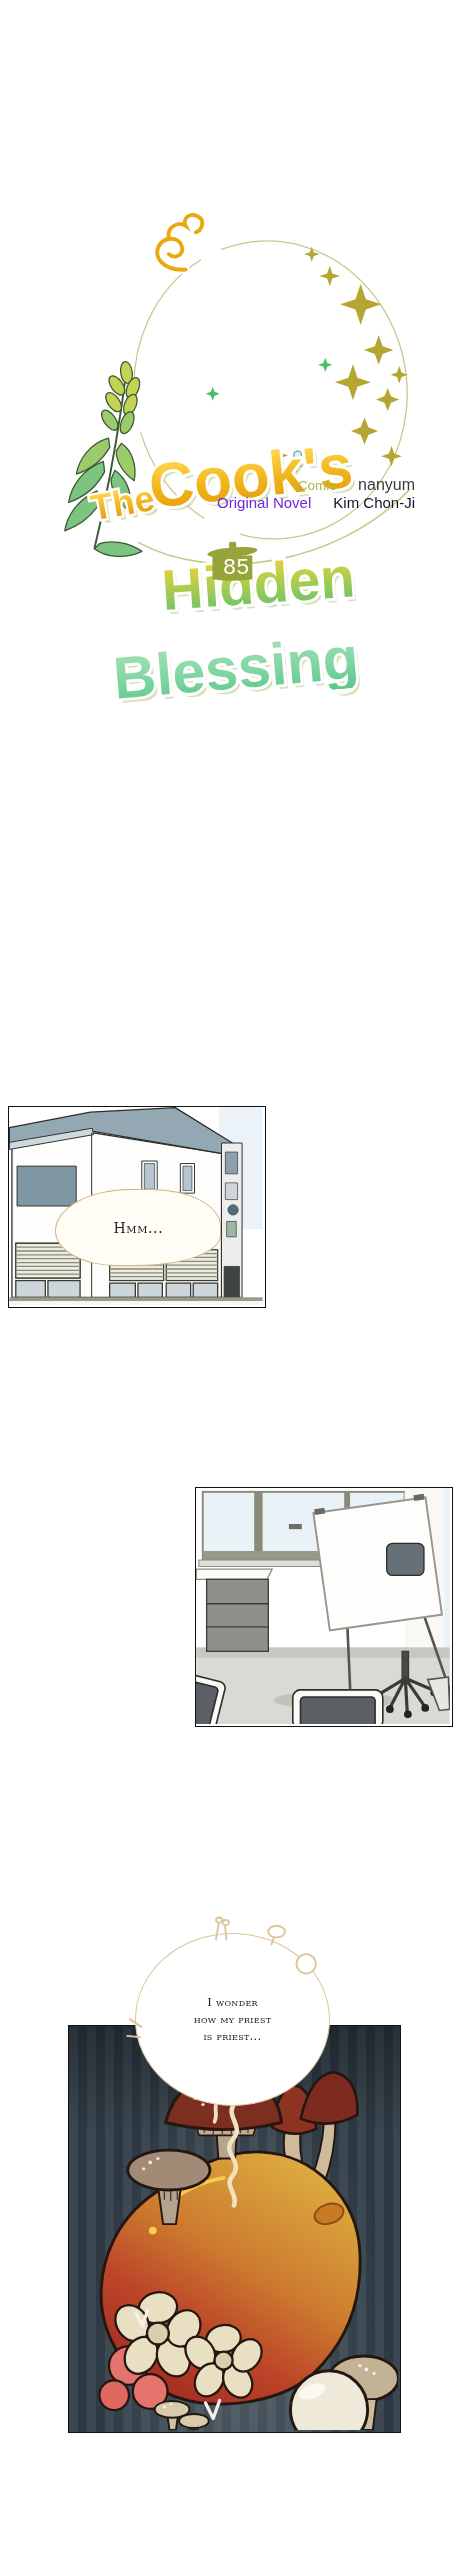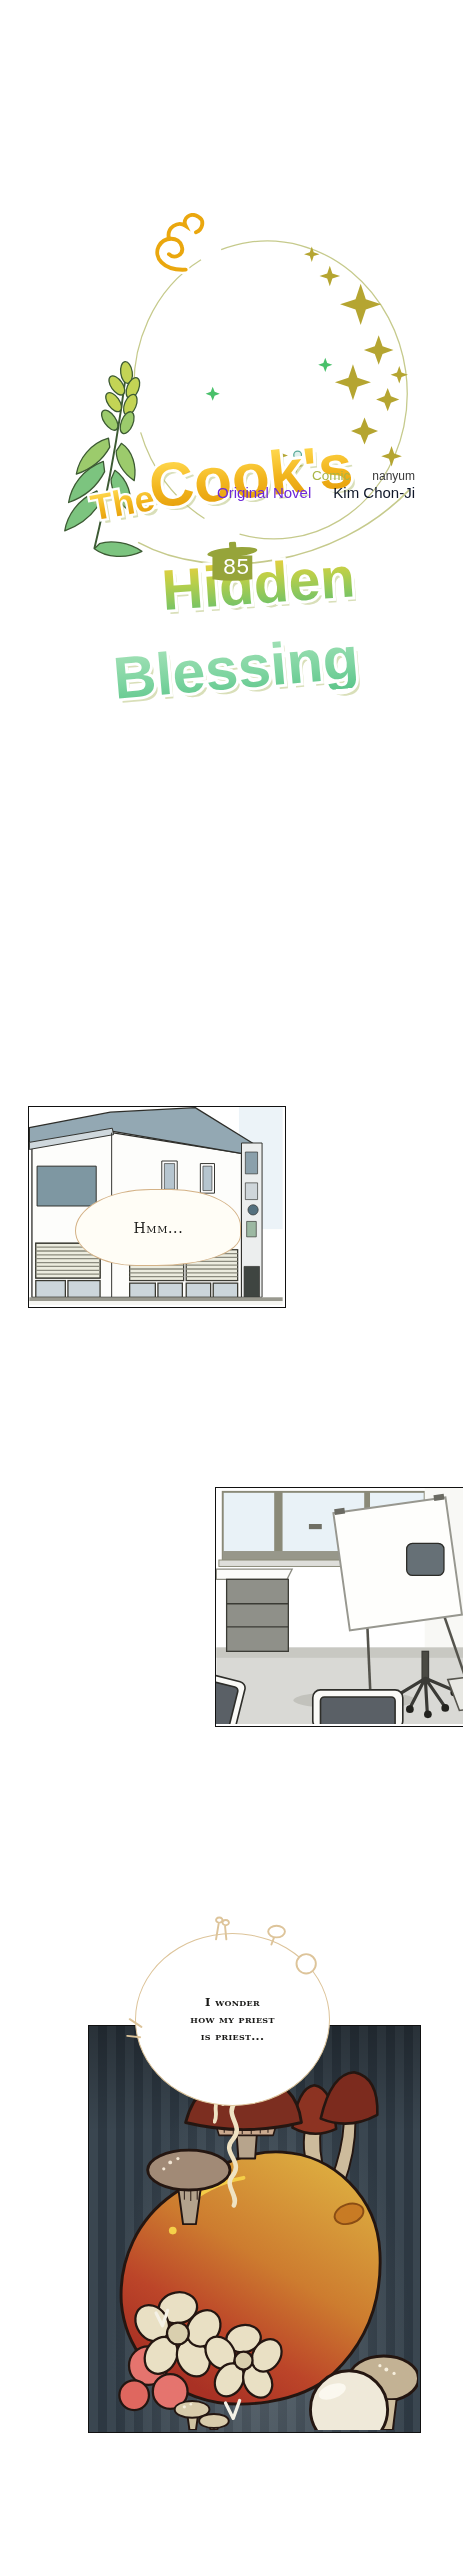--- a/index.html
+++ b/index.html
@@ -21,31 +21,31 @@
              -webkit-background-clip:text;background-clip:text;color:transparent;}
   .grad-yg{background:linear-gradient(180deg,#f0cf3c 0%,#b9cf4a 40%,#63c06e 100%);
            -webkit-background-clip:text;background-clip:text;color:transparent;}
   .grad-mint{background:linear-gradient(180deg,#a5e2b8 0%,#7dd4a0 60%,#5ec68b 100%);
              -webkit-background-clip:text;background-clip:text;color:transparent;}
 
   
   .credits{position:absolute;right:49px;top:468px;text-align:right;line-height:1.15;}
   .credits .row{display:flex;justify-content:flex-end;align-items:baseline;gap:22px;}
   .cr-label{color:#a9b544;font-size:13.5px;}
-  .cr-name{color:#3b3b3b;font-size:12px;}
+  .cr-name{color:#3b3b3b;font-size:16px;margin-top:8px;}
   .cr-label2{color:#6d28d9;font-size:15px;}
   .cr-name2{color:#0f172a;font-size:15px;}
 
   
   .badge{position:absolute;left:206px;top:541px;width:54px;height:43px;}
   .badge .num{position:absolute;left:6.4px;top:13px;width:48px;text-align:center;
               color:#fff;font-size:22.5px;letter-spacing:0.6px;}
 
   
-  .panel{position:absolute;border:1.9px solid #111;background:#fff;box-sizing:border-box;margin-left:20px;}
+  .panel{position:absolute;border:1.9px solid #111;background:#fff;box-sizing:border-box;}
   .panel1{left:8.4px;top:1106px;width:258px;height:202px;}
   .panel2{left:195px;top:1487px;width:258px;height:240px;}
   .panel3{left:68px;top:2025px;width:333px;height:408px;
     background:
       linear-gradient(180deg,rgba(0,0,0,.30),rgba(0,0,0,0) 26%),
       radial-gradient(ellipse at 52% 80%,rgba(205,215,220,.22),rgba(0,0,0,0) 62%),
       repeating-linear-gradient(90deg,#3a4650 0 9px,#2d3842 9px 18px);}
   .panel svg{position:absolute;left:0;top:0;}
 
   
@@ -56,21 +56,21 @@
   .b1{left:46px;top:82px;width:166px;height:77px;
       border-radius:52% 48% 58% 42% / 62% 55% 45% 52%;}
   .b1 .bt{font-size:14px;letter-spacing:0.6px;}
   .b2{left:37px;top:79px;width:194px;height:106px;
       border-radius:50% 50% 46% 54% / 58% 62% 42% 46%;}
   .b2 .bt{font-size:15.5px;letter-spacing:0.6px;}
   .b3{position:absolute;left:135px;top:1933px;width:193px;height:171px;background:#fff;
       border:1.6px solid #ddc49a;border-radius:50%;display:flex;align-items:center;
       justify-content:center;z-index:6;}
   .b3 .bt{font-family:"DejaVu Serif","Liberation Serif",serif;font-variant:small-caps;
-          color:#1a1a18;text-align:center;font-size:11.6px;line-height:1.45;letter-spacing:0.3px;font-weight:bold;}
+          color:#1a1a18;text-align:center;font-size:11.6px;line-height:1.45;letter-spacing:0.3px;}
   .b3-decor{position:absolute;left:122px;top:1911px;width:219px;height:206px;z-index:7;pointer-events:none;}
   .b3-tail{position:absolute;left:213px;top:2101px;width:52px;height:116px;z-index:5;}
 </style>
 </head>
 <body>
 
 <div class="page">
 
   <div class="title-wrap">
     

